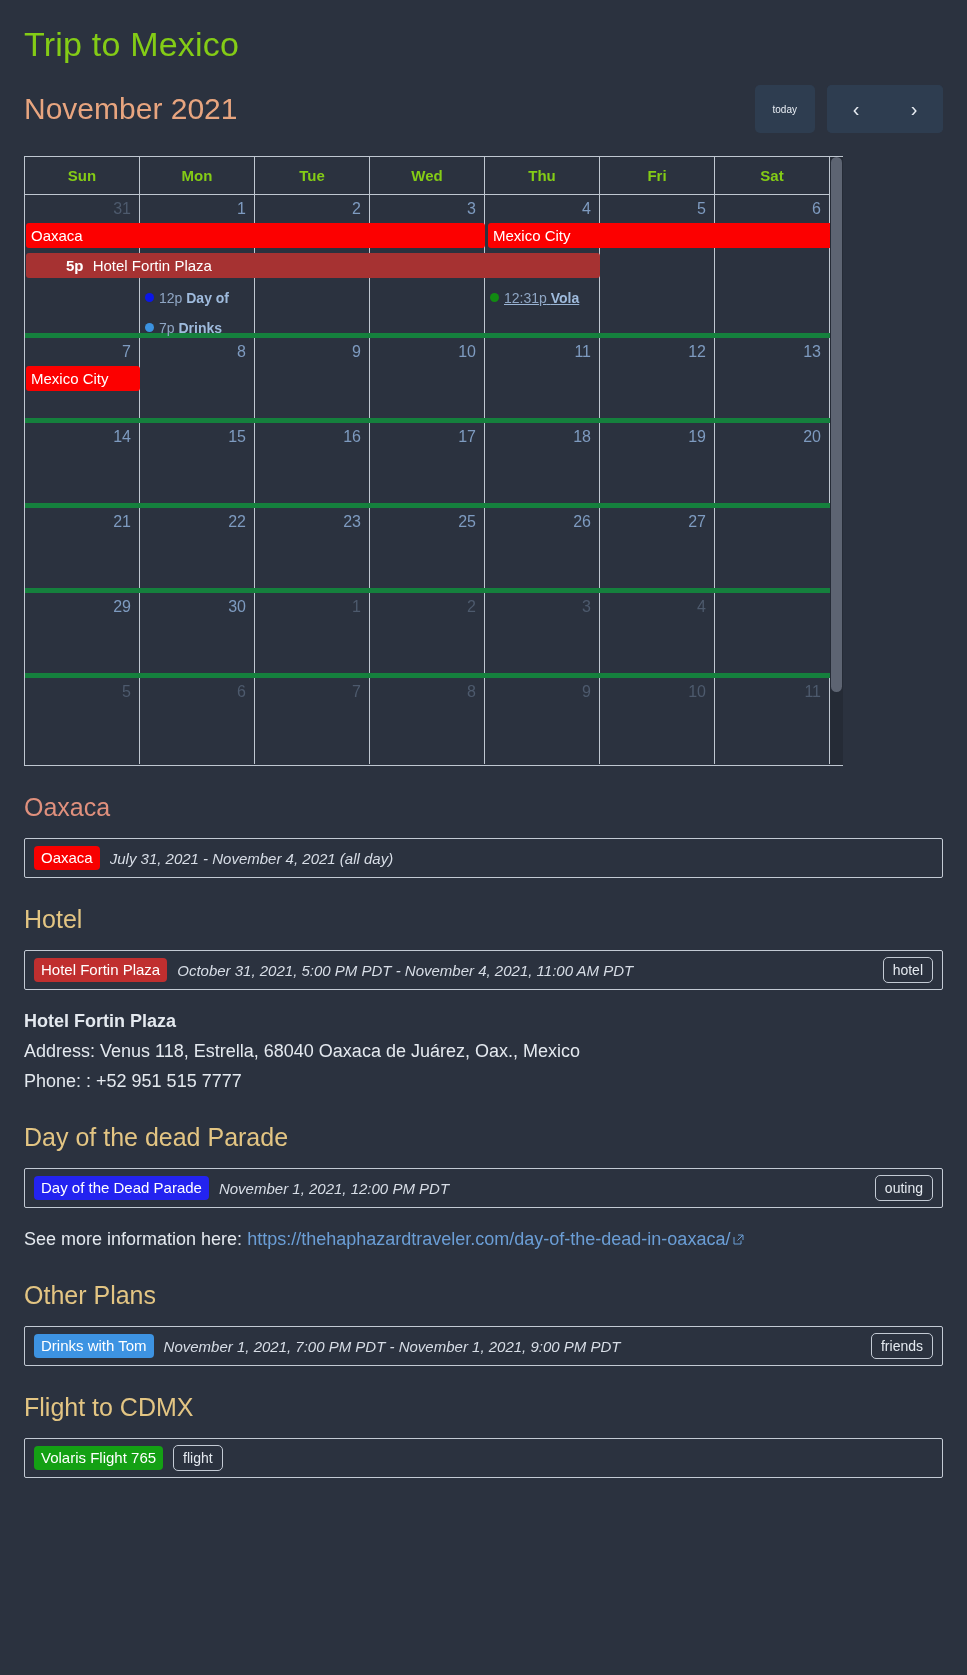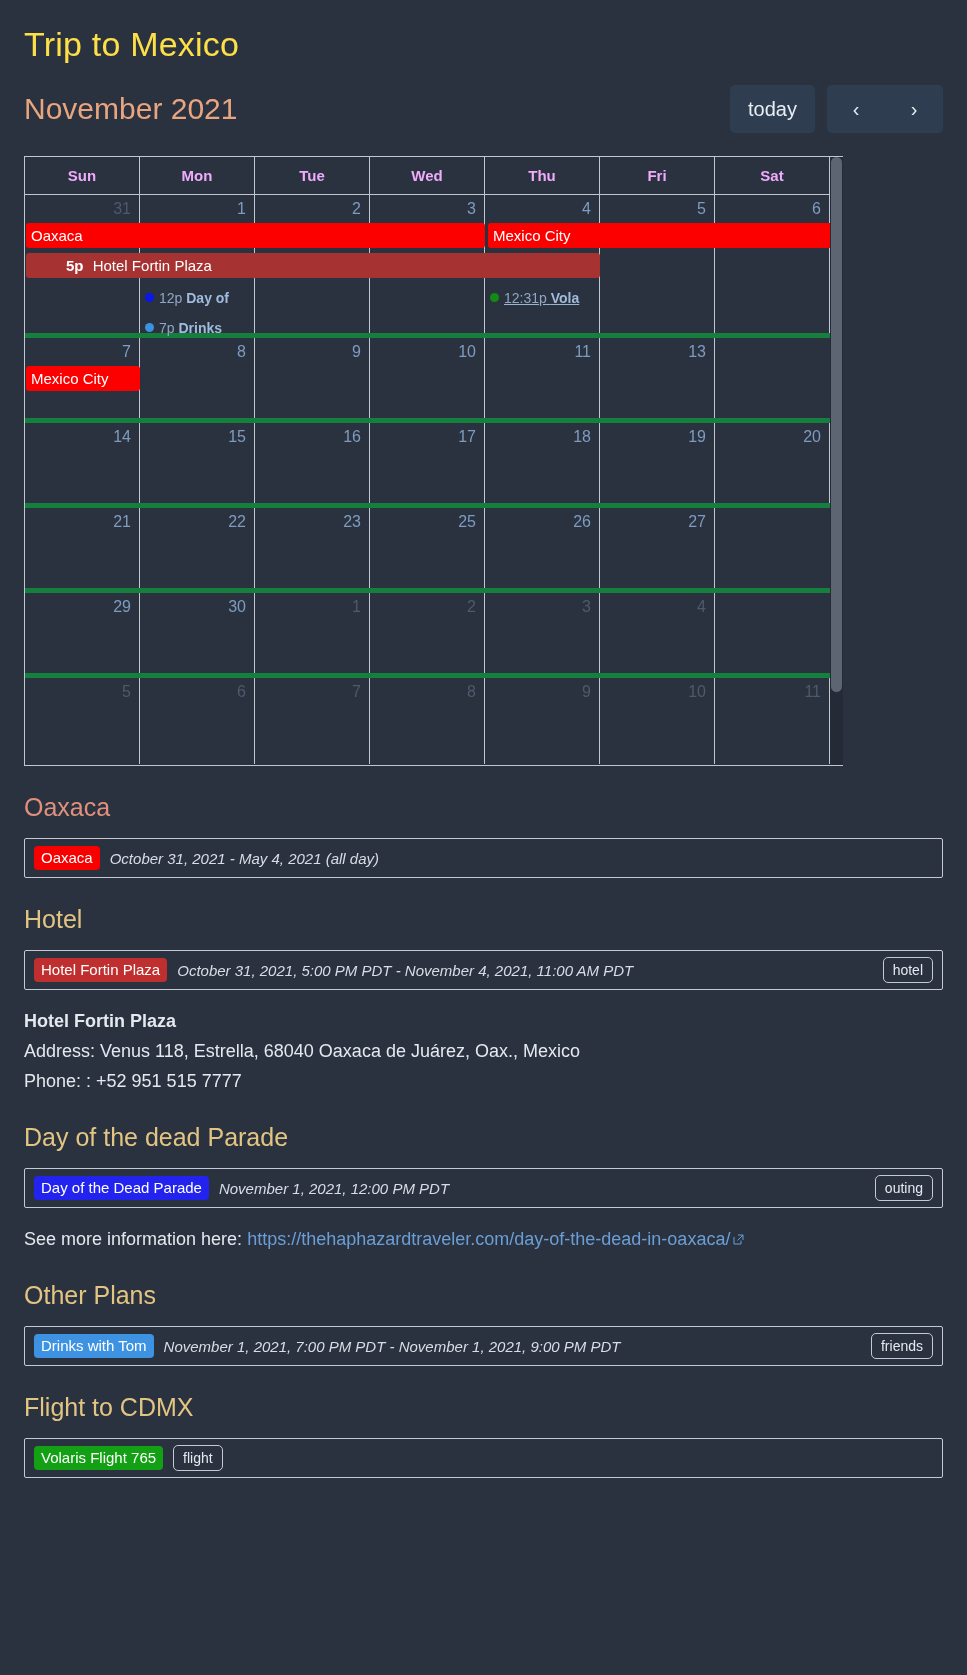--- a/index.html
+++ b/index.html
@@ -9,21 +9,21 @@
     background: #2b323f;
     font-family: "Liberation Sans", sans-serif;
     overflow: hidden;
   }
   .page { width: 967px; height: 1675px; padding: 22px 24px 0 24px; position: relative; }
 
   
   .trip-title {
     font-size: 34px;
     font-weight: 400;
-    color: #fde047;
+    color: #84cc16;
     letter-spacing: .2px;
     line-height: 44px;
     margin-bottom: 18px;
   }
   .cal-toolbar {
     display: flex;
     align-items: center;
     justify-content: space-between;
     margin-bottom: 22px;
     height: 50px;
@@ -34,21 +34,21 @@
     font-weight: 400;
     line-height: 50px;
   }
   .toolbar-right { display: flex; align-items: center; gap: 12px; }
   .btn {
     background: #2e3d50;
     color: #e9eef4;
     border: none;
     border-radius: 5px;
     font-family: "Liberation Sans", sans-serif;
-    font-size: 20px;
+    font-size: 10px;
     height: 48px;
     padding: 14px 18px;
     cursor: pointer;
     display: flex;
     align-items: center;
     justify-content: center;
   }
   .btn-group { display: flex; background: #2e3d50; border-radius: 5px; overflow: hidden; }
   .btn-group .btn { border-radius: 0; width: 58px; padding: 0; font-size: 20px; }
 
@@ -59,21 +59,21 @@
     border-right: none;
     width: 819px;
     height: 610px;
     overflow: hidden;
   }
   .cal-inner { width: 860px; }
   .cal-head { display: flex; height: 38px; border-bottom: 1px solid #bfc7d1; }
   .cal-head .hcell {
     flex: 0 0 115px;
     text-align: center;
-    color: #f0abfc;
+    color: #84cc16;
     font-size: 15px;
     font-weight: bold;
     line-height: 37px;
     border-right: 1px solid #bfc7d1;
   }
   .cal-body { }
   .week {
     position: relative;
     display: flex;
     border-bottom: 5px solid #15803d;
@@ -294,20 +294,23 @@
           <div class="daycell">
               <div class="daynum">9</div>
             </div>
           <div class="daycell">
               <div class="daynum">10</div>
             </div>
           <div class="daycell">
               <div class="daynum">11</div>
             </div>
           <div class="daycell">
+              <div class="daynum">12</div>
+            </div>
+          <div class="daycell">
               <div class="daynum">13</div>
             </div>
           <div class="week-events">
             <div class="ev-row">
               <div class="ev solid-red" style="left:1px; width:114px;">Mexico City</div>
             </div>
           </div>
         </div>
 
         <div class="week" style="height:85px;">
@@ -405,21 +408,21 @@
 
     <div class="cal-scroll">
       <div class="thumb"></div>
     </div>
   </div>
 
   <div class="section">
     <div class="sec-title coral">Oaxaca</div>
     <div class="ev-card">
       <span class="badge red">Oaxaca</span>
-      <span class="ev-when">October 31, 2021 - May 4, 2021 (all day)</span>
+      <span class="ev-when">July 31, 2021 - November 4, 2021 (all day)</span>
     </div>
   </div>
 
   <div class="section">
     <div class="sec-title yellow">Hotel</div>
     <div class="ev-card">
       <span class="badge dred">Hotel Fortin Plaza</span>
       <span class="ev-when">October 31, 2021, 5:00 PM PDT - November 4, 2021, 11:00 AM PDT</span>
       <span class="tag">hotel</span>
     </div>

